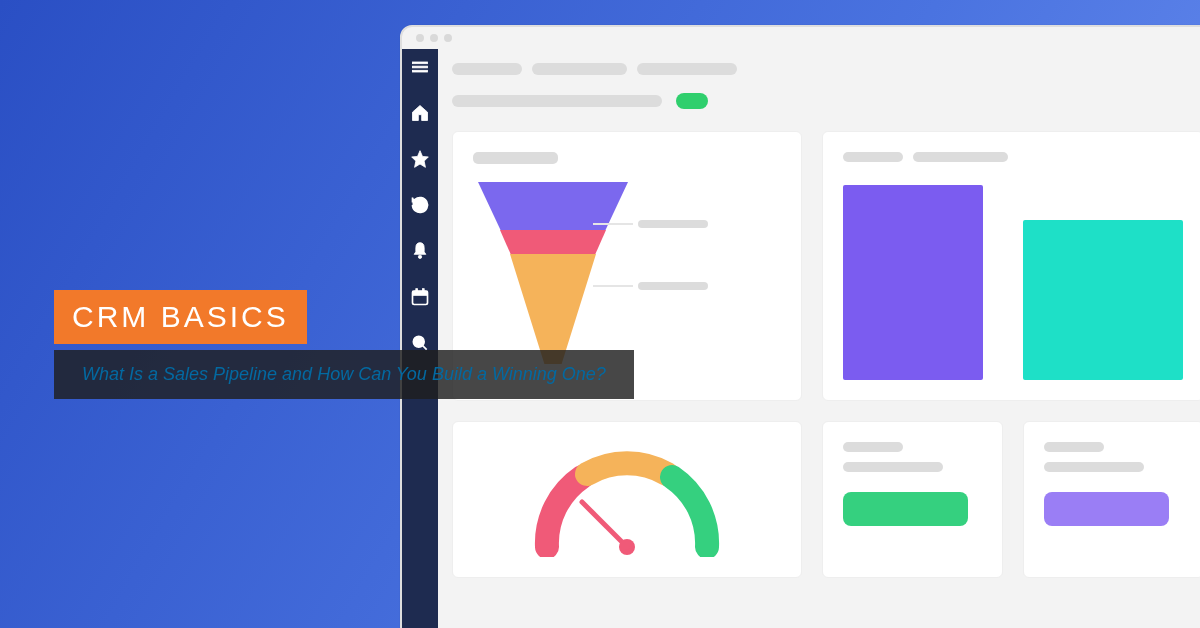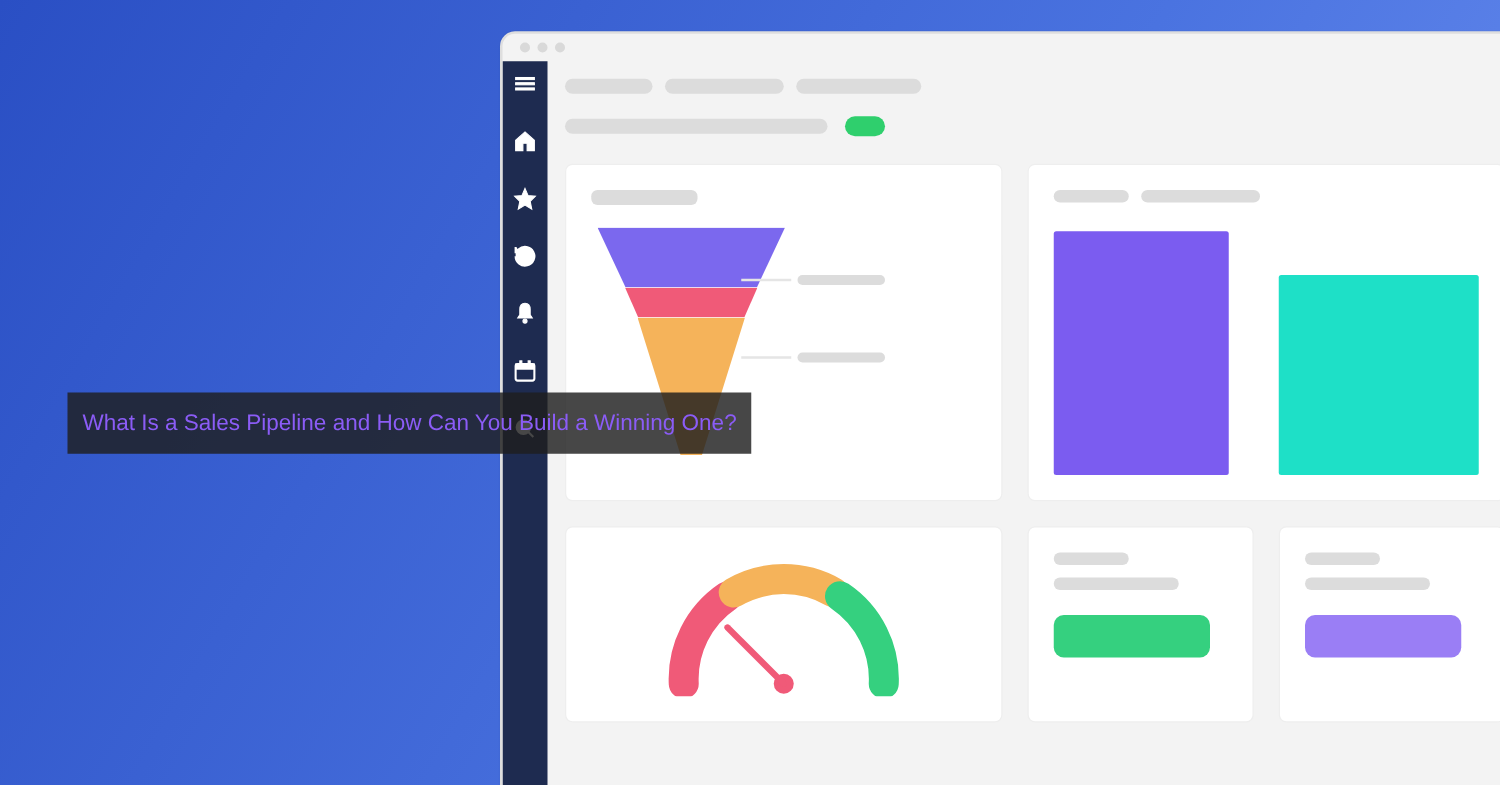--- a/index.html
+++ b/index.html
@@ -155,25 +155,26 @@
     background: #f2792a;
     color: #fff;
     font-size: 30px;
     letter-spacing: 3px;
     padding: 10px 18px;
     font-weight: 300;
   }
   .subtitle {
     display: inline-block;
     background: rgba(30,30,30,0.82);
-    color: #8b5cf6;
+    color: #0369a1;
     font-size: 18px;
     font-weight: 300;
-    padding: 14px 12px;
+    padding: 14px 28px;
     margin-top: 6px;
+    font-style: italic;
   }
 </style>
 </head>
 <body>
 
 <div class="window">
   <div class="window-head">
     <div class="dot"></div>
     <div class="dot"></div>
     <div class="dot"></div>
@@ -292,15 +293,15 @@
             <div class="ph ph2"></div>
             <div class="btnpill purple"></div>
           </div>
         </div>
       </div>
     </div>
   </div>
 </div>
 
 <div class="title-block">
-  <br>
+  <div class="tag">CRM BASICS</div><br>
   <div class="subtitle">What Is a Sales Pipeline and How Can You Build a Winning One?</div>
 </div>
 
 </body></html>

